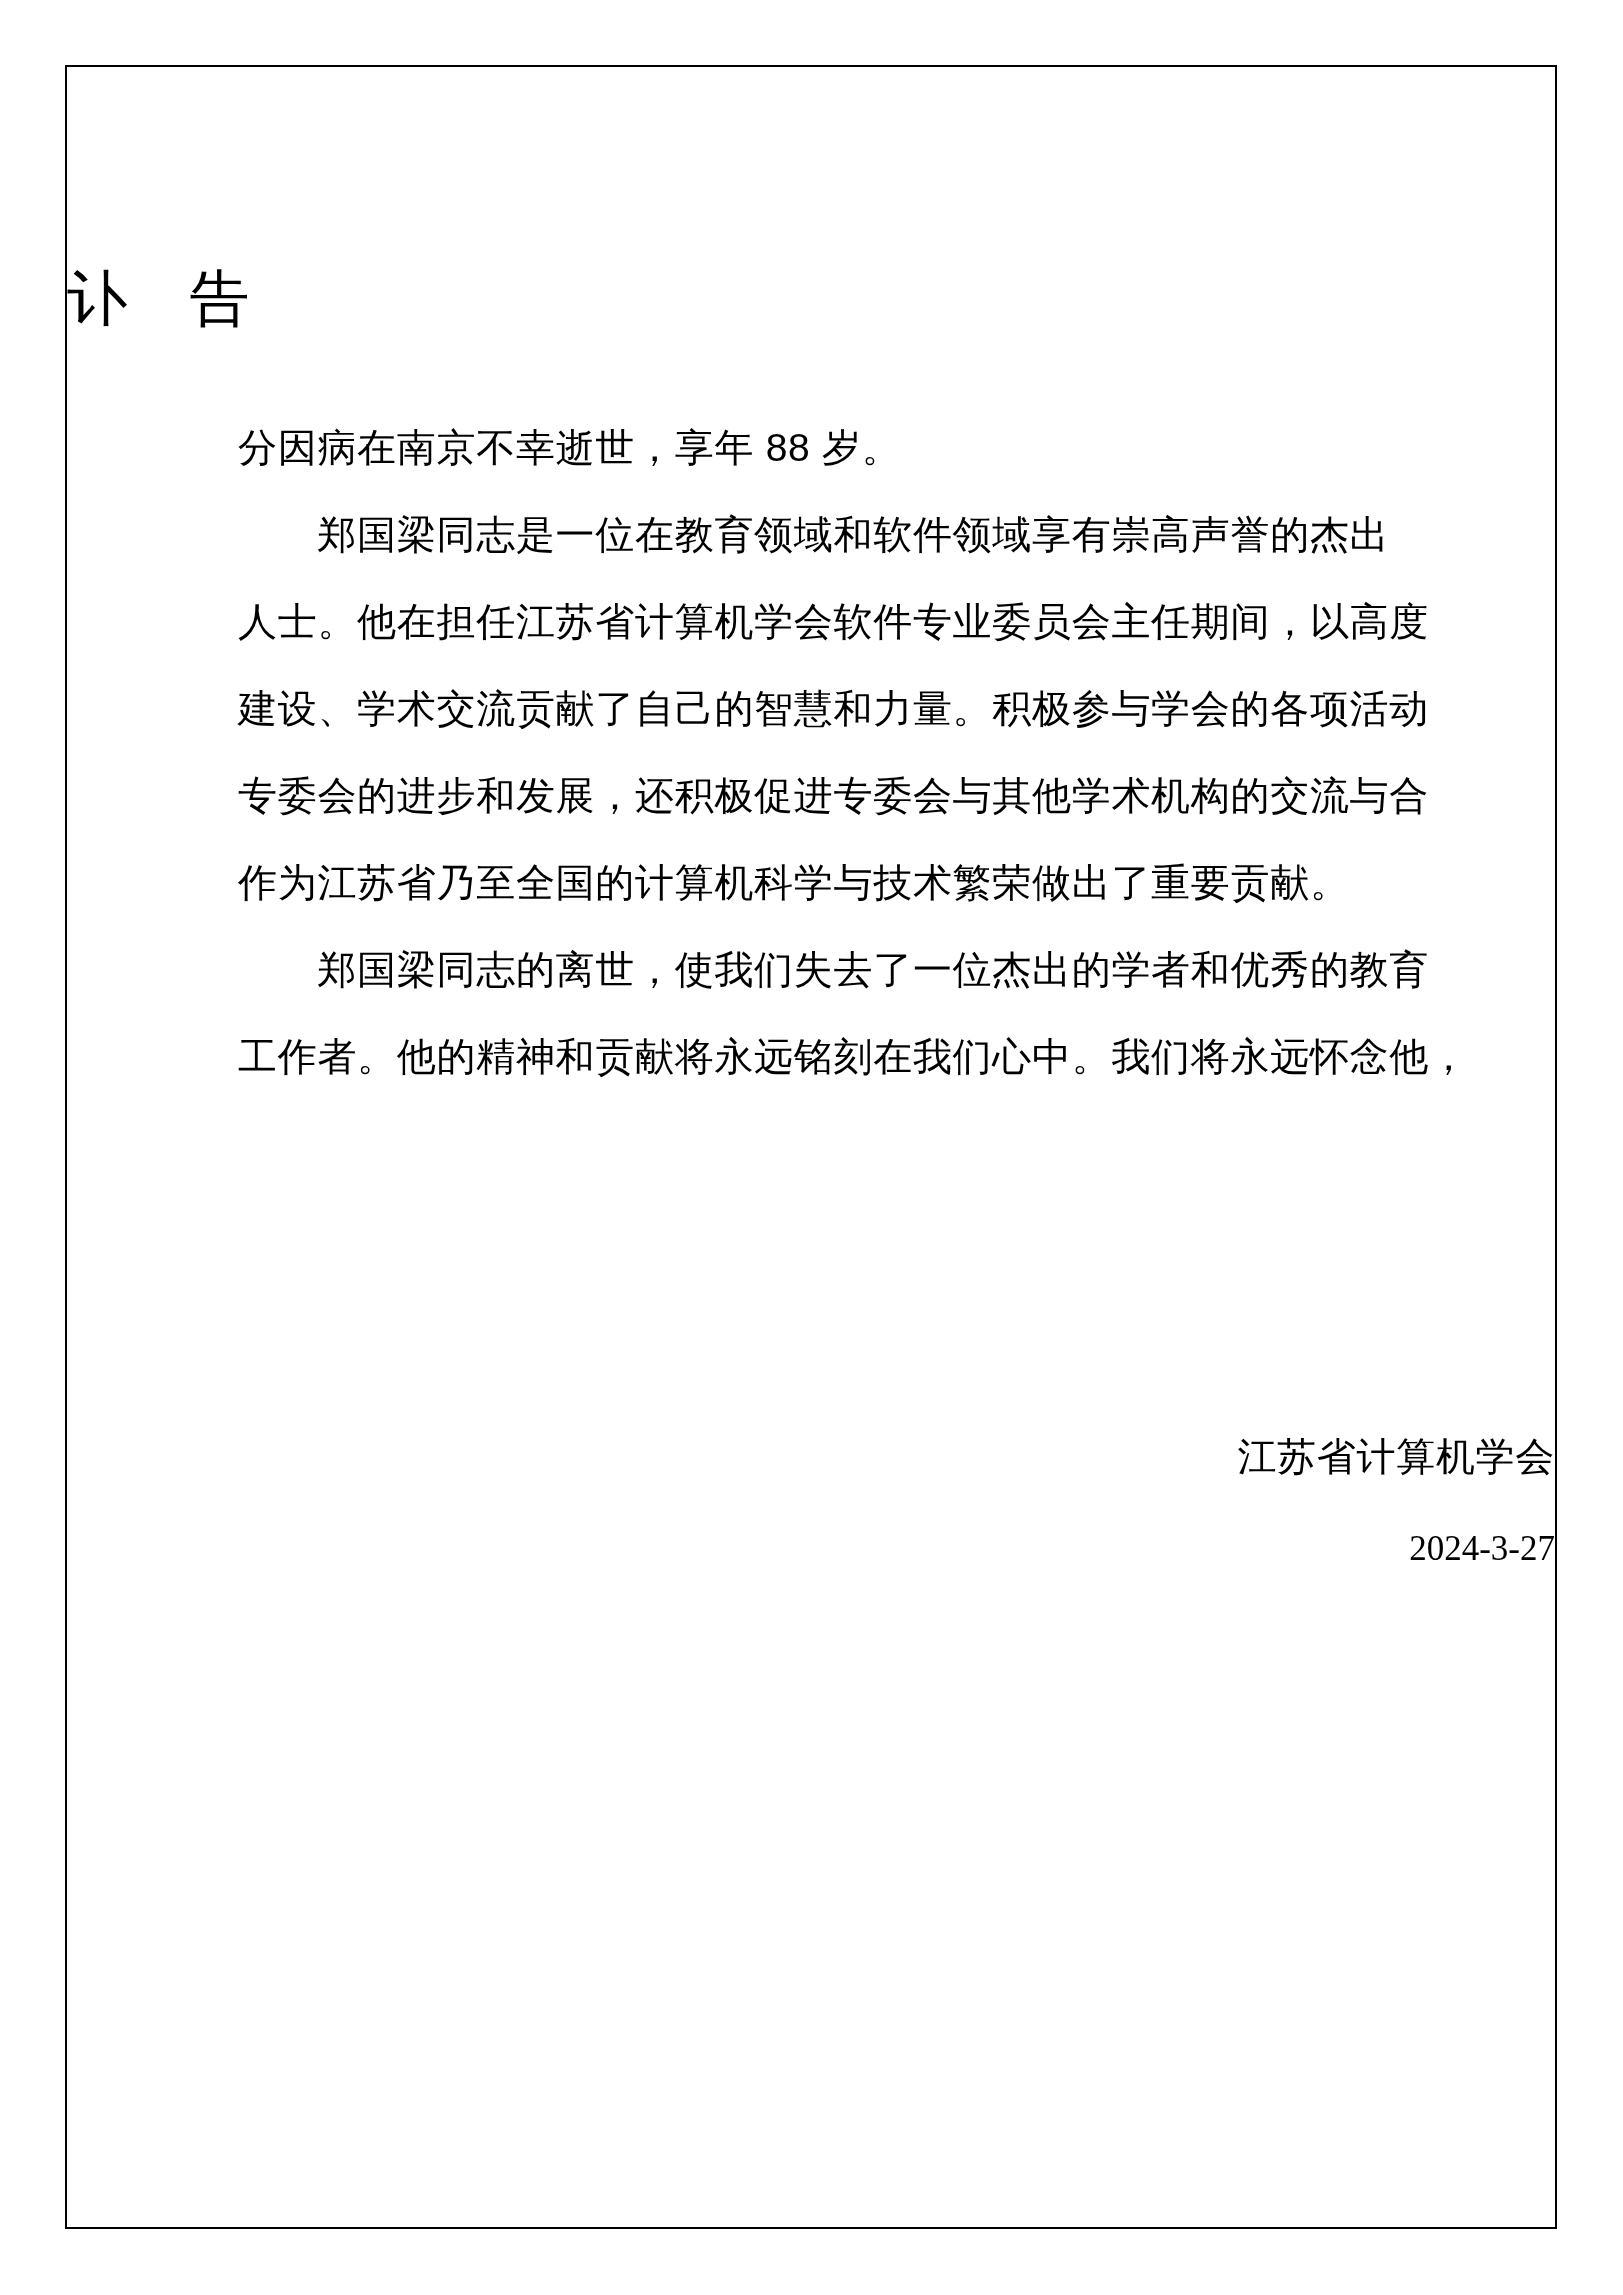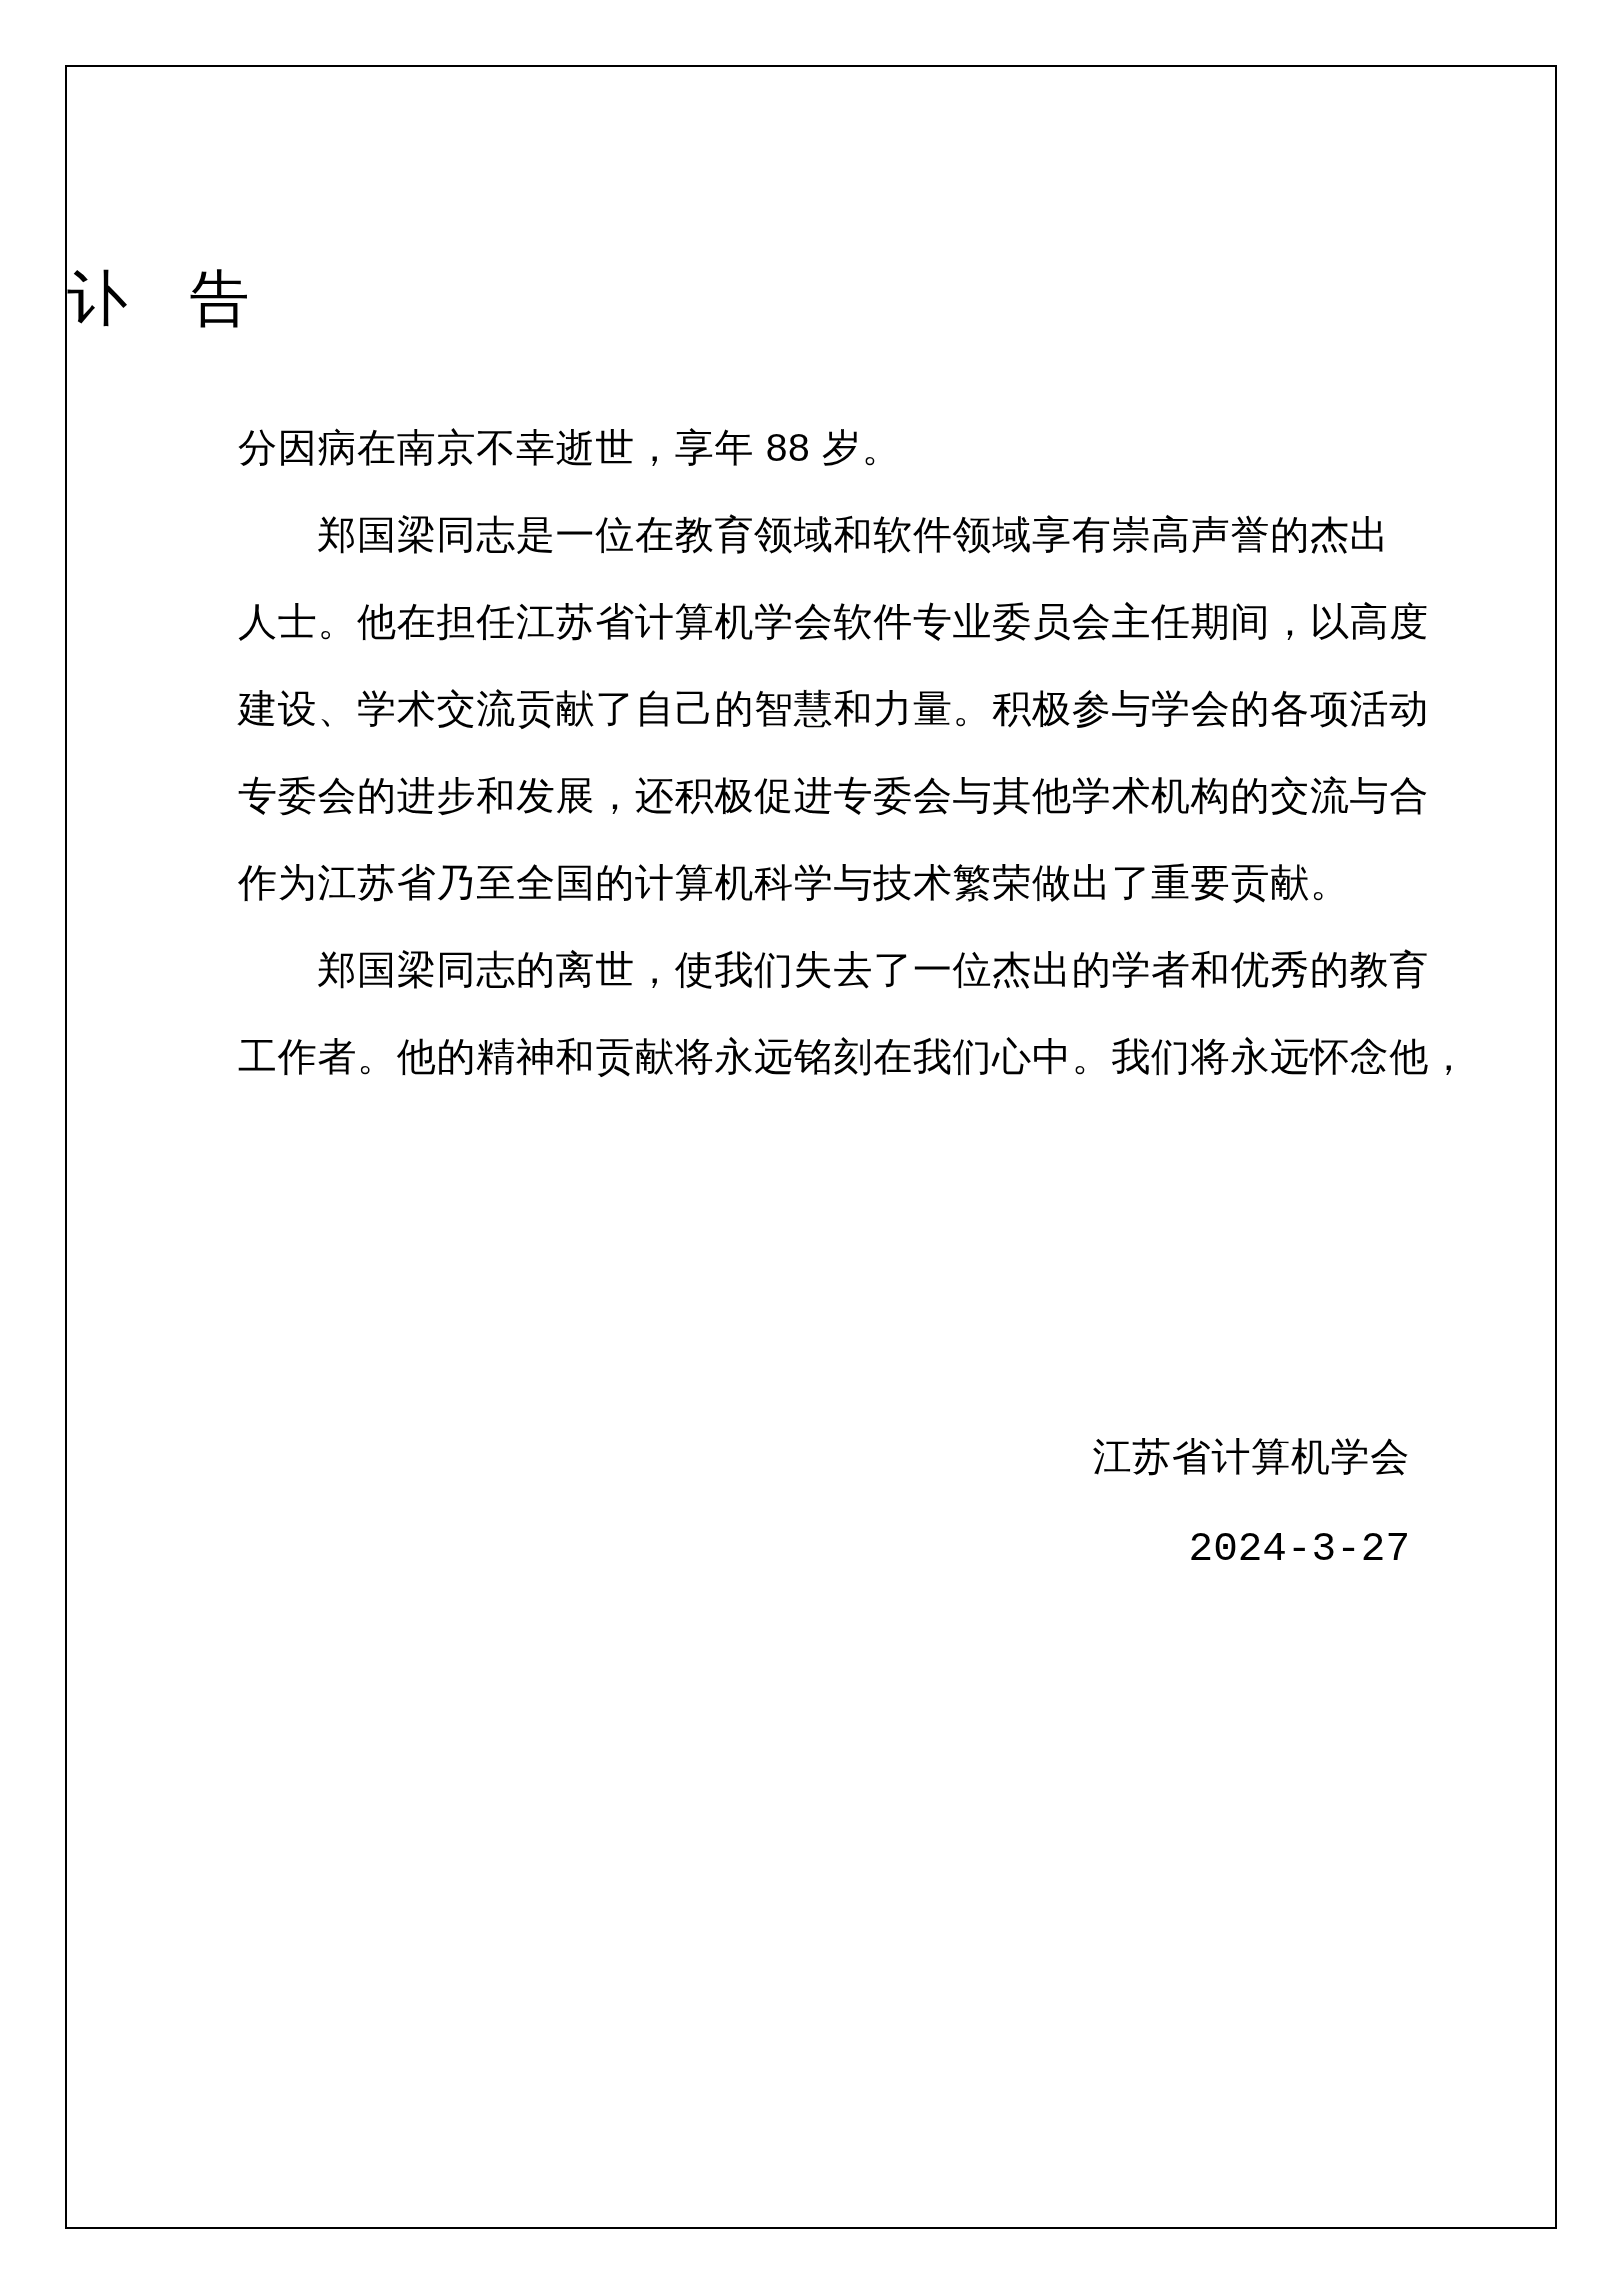--- a/index.html
+++ b/index.html
@@ -41,32 +41,31 @@
     font-size: 39px;
   }
   .line {
     height: 87px;
     line-height: 87px;
     white-space: nowrap;
     letter-spacing: 0.7px;
   }
   .sign-block {
     margin-top: 311px;
-    padding-right: 145px;
     text-align: right;
     font-size: 39px;
   }
   .signature {
     line-height: 92px;
     letter-spacing: 0.7px;
   }
   .date {
     line-height: 92px;
-    font-family: Liberation Mono, monospace;
-    font-size: 41px;
+    font-family: Liberation Serif, serif;
+    font-size: 35px;
   }
 </style>
 </head>
 <body>
 
 <div class="page">
   <div class="frame">
 
     <h1 class="title">讣　告</h1>
 

